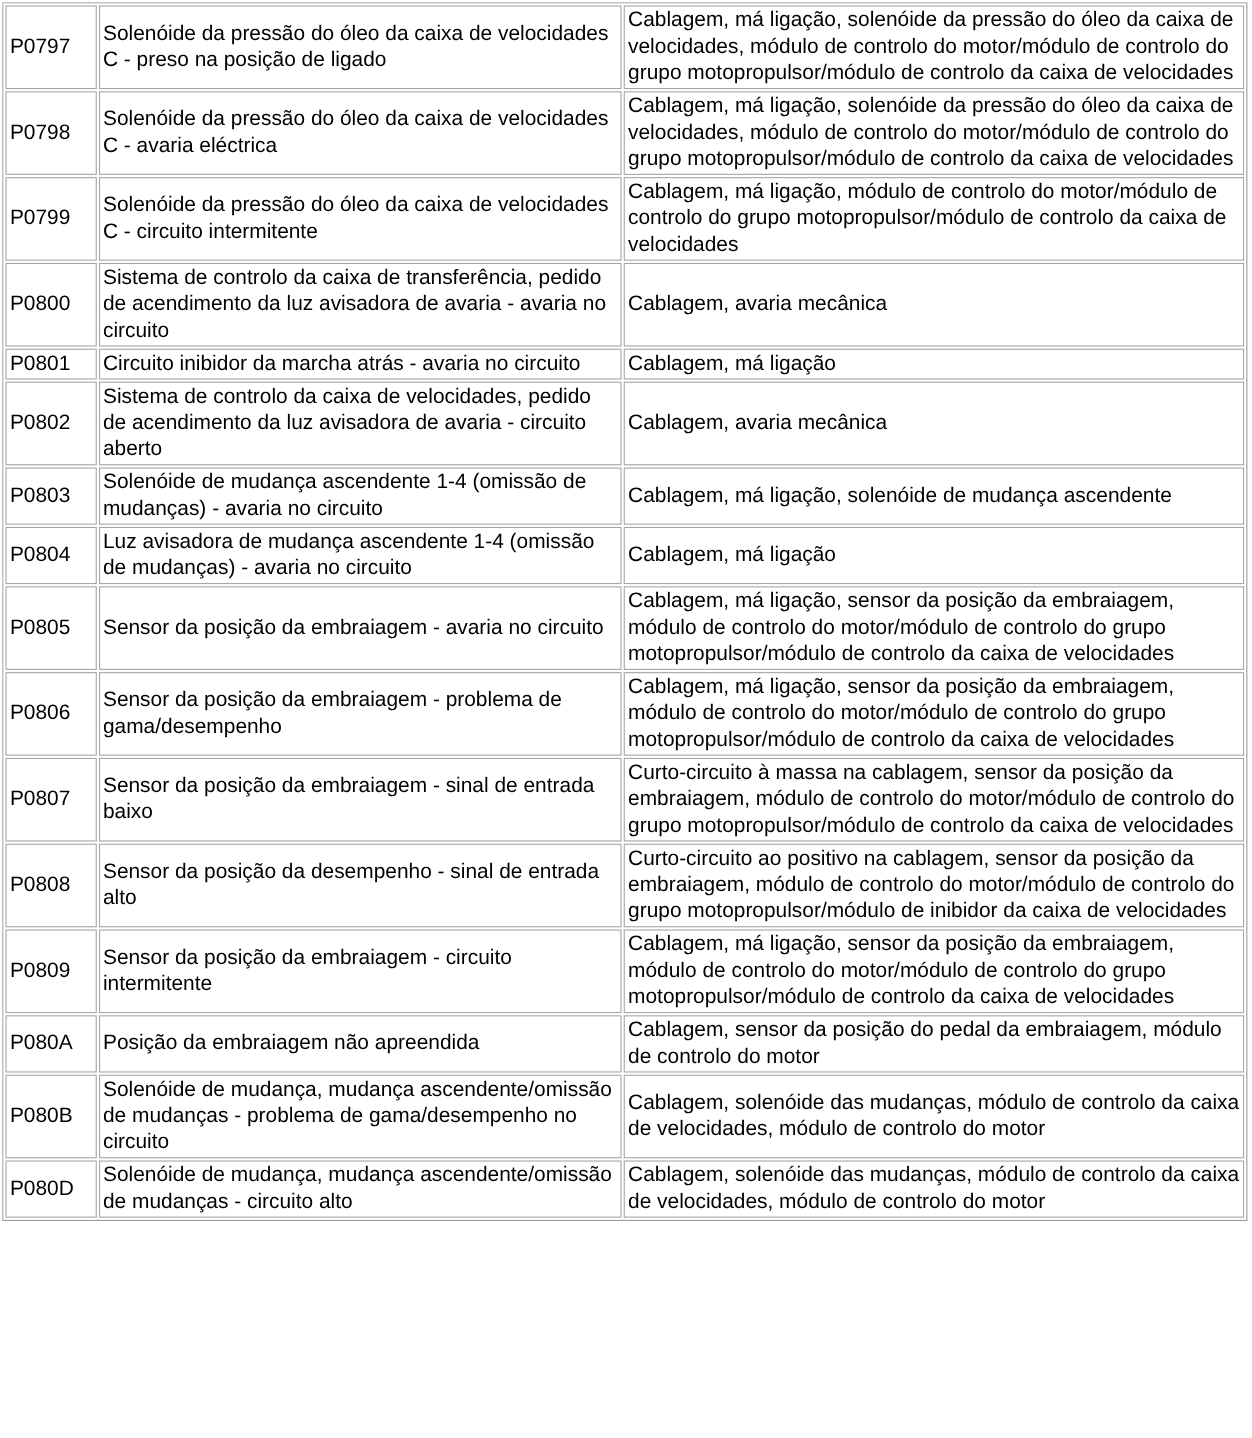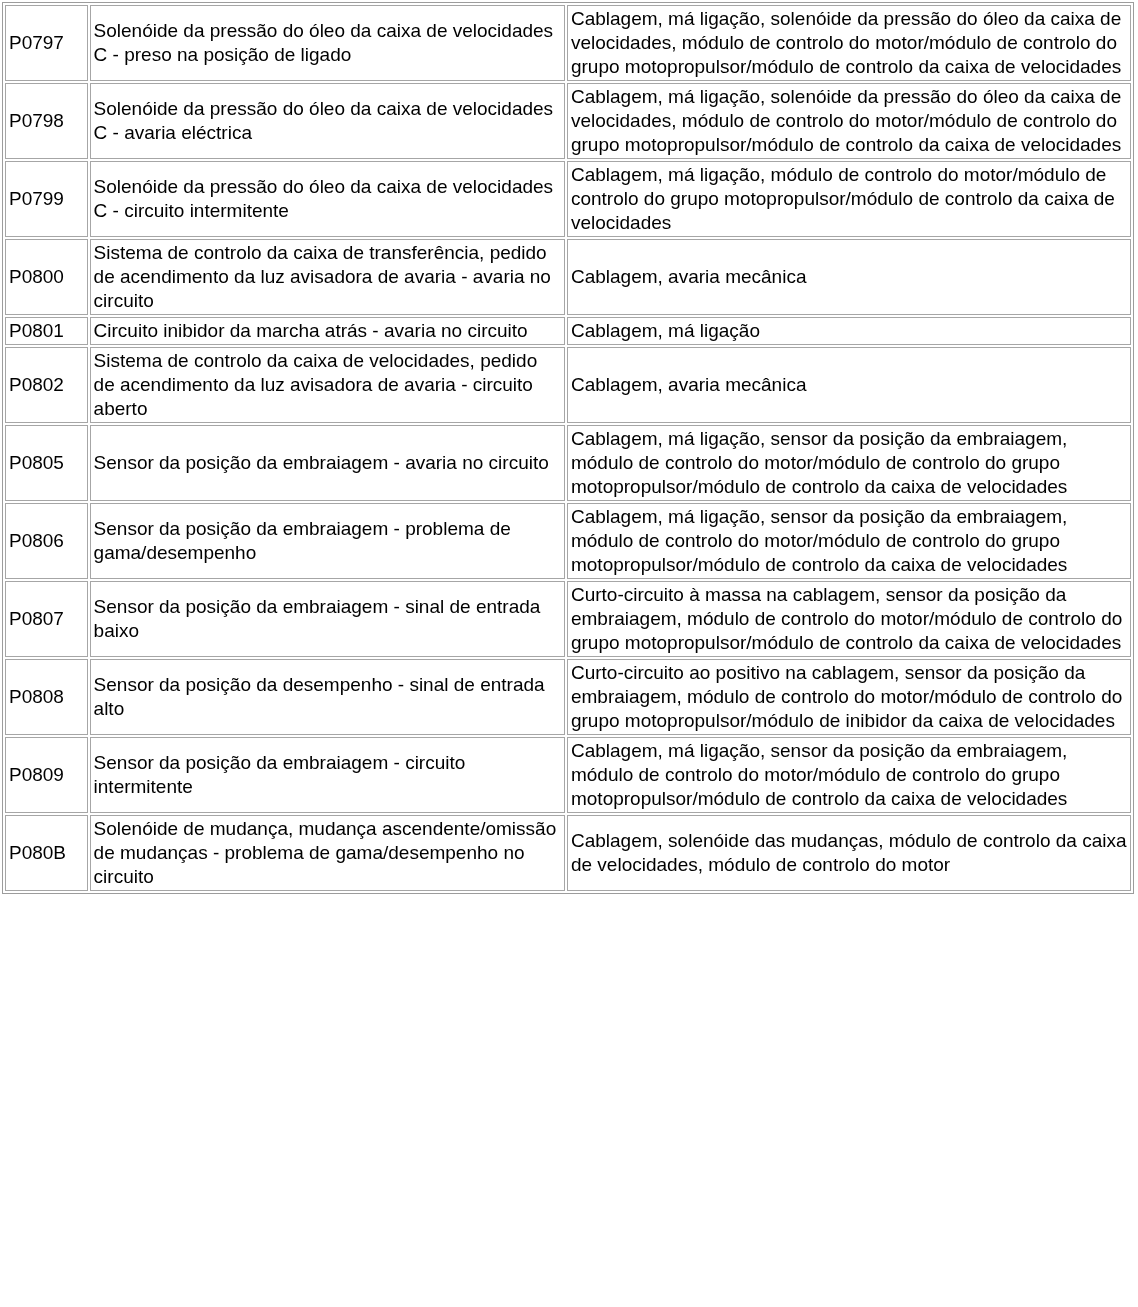--- a/index.html
+++ b/index.html
@@ -71,21 +71,31 @@
     <td>Circuito inibidor da marcha atrás - avaria no circuito</td>
     <td>Cablagem, má ligação</td>
   </tr>
 
   <tr>
     <td>P0802</td>
     <td>Sistema de controlo da caixa de velocidades, pedido de acendimento da luz avisadora de avaria - circuito aberto</td>
     <td>Cablagem, avaria mecânica</td>
   </tr>
 
+  <tr>
+    <td>P0803</td>
+    <td>Solenóide de mudança ascendente 1-4 (omissão de mudanças) - avaria no circuito</td>
+    <td>Cablagem, má ligação, solenóide de mudança ascendente</td>
+  </tr>
 
+  <tr>
+    <td>P0804</td>
+    <td>Luz avisadora de mudança ascendente 1-4 (omissão de mudanças) - avaria no circuito</td>
+    <td>Cablagem, má ligação</td>
+  </tr>
 
   <tr>
     <td>P0805</td>
     <td>Sensor da posição da embraiagem - avaria no circuito</td>
     <td>Cablagem, má ligação, sensor da posição da embraiagem, módulo de controlo do motor/módulo de controlo do grupo motopropulsor/módulo de controlo da caixa de velocidades</td>
   </tr>
 
   <tr>
     <td>P0806</td>
     <td>Sensor da posição da embraiagem - problema de gama/desempenho</td>
@@ -103,22 +113,32 @@
     <td>Sensor da posição da desempenho - sinal de entrada alto</td>
     <td>Curto-circuito ao positivo na cablagem, sensor da posição da embraiagem, módulo de controlo do motor/módulo de controlo do grupo motopropulsor/módulo de inibidor da caixa de velocidades</td>
   </tr>
 
   <tr>
     <td>P0809</td>
     <td>Sensor da posição da embraiagem - circuito intermitente</td>
     <td>Cablagem, má ligação, sensor da posição da embraiagem, módulo de controlo do motor/módulo de controlo do grupo motopropulsor/módulo de controlo da caixa de velocidades</td>
   </tr>
 
+  <tr>
+    <td>P080A</td>
+    <td>Posição da embraiagem não apreendida</td>
+    <td>Cablagem, sensor da posição do pedal da embraiagem, módulo de controlo do motor</td>
+  </tr>
 
   <tr>
     <td>P080B</td>
     <td>Solenóide de mudança, mudança ascendente/omissão de mudanças - problema de gama/desempenho no circuito</td>
     <td>Cablagem, solenóide das mudanças, módulo de controlo da caixa de velocidades, módulo de controlo do motor</td>
   </tr>
 
 
+  <tr>
+    <td>P080D</td>
+    <td>Solenóide de mudança, mudança ascendente/omissão de mudanças - circuito alto</td>
+    <td>Cablagem, solenóide das mudanças, módulo de controlo da caixa de velocidades, módulo de controlo do motor</td>
+  </tr>
 </tbody>
 </table>
 
 </body></html>

